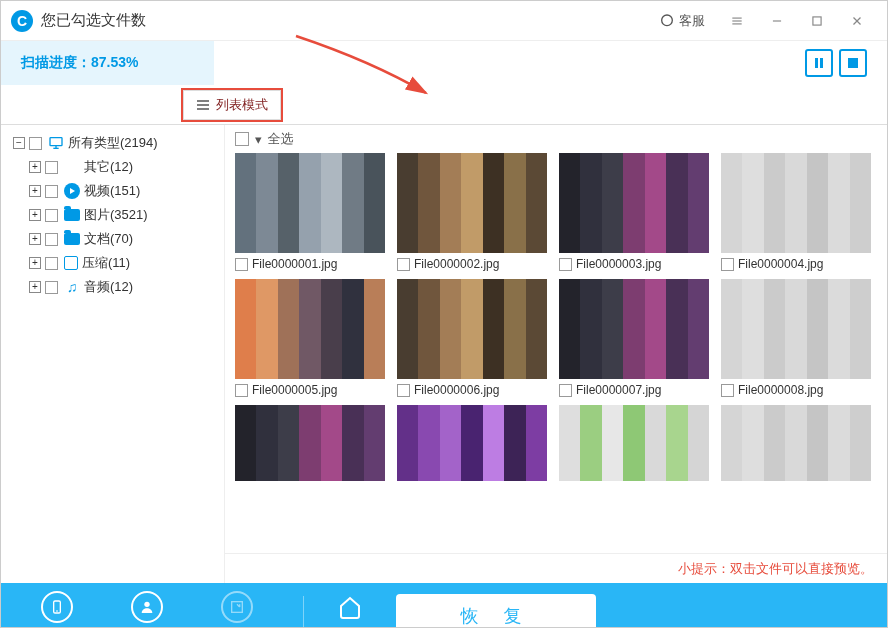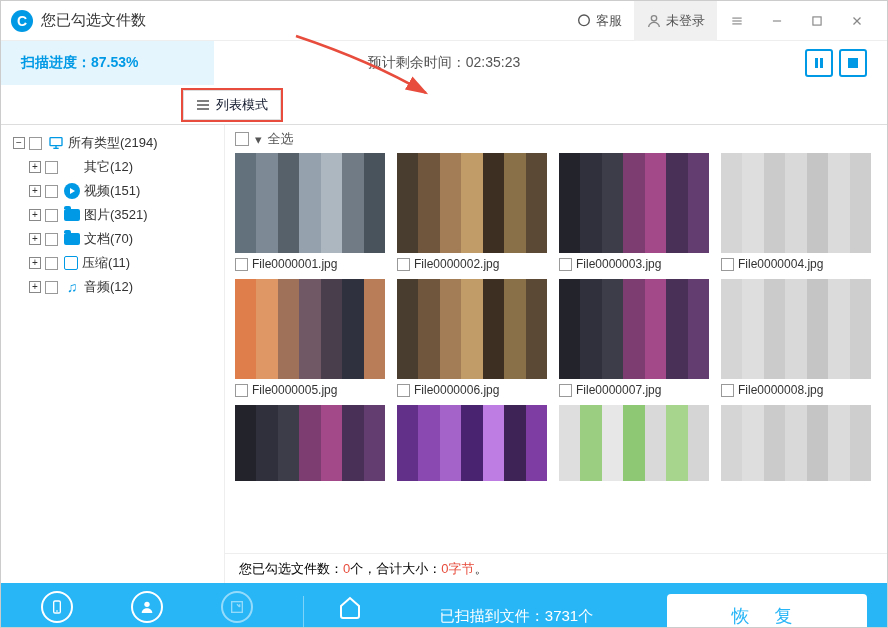--- a/index.html
+++ b/index.html
@@ -24,21 +24,21 @@
 .progress-ctrls .pbtn { width: 28px; height: 28px; border: 2px solid #0099e5; border-radius: 3px; display: flex; align-items: center; justify-content: center; cursor: pointer; }
 .progress-fill { position: absolute; left: 0; top: 0; height: 100%; background: #e5f5fd; z-index: -1; }
 
 
 .toolbar { height: 40px; display: flex; align-items: center; border-bottom: 1px solid #ddd; }
 .tab { width: 224px; display: flex; justify-content: center; }
 .tab-label { color: #0099e5; font-size: 14px; border-bottom: 2px solid #0099e5; padding: 8px 4px; }
 .mode-btns { display: flex; gap: 0; border: 2px solid #e74c3c; margin-left: 180px; }
 .mode-btn { height: 30px; padding: 0 12px; display: flex; align-items: center; gap: 6px; font-size: 13px; cursor: pointer; }
 .mode-btn.active { background: #2196f3; color: #fff; }
-.mode-btn.inactive { background: #fff; color: #0f172a; border: 1px solid #ddd; }
+.mode-btn.inactive { background: #fff; color: #7f1d1d; border: 1px solid #ddd; }
 .search-wrap { flex: 1; margin: 0 16px; position: relative; }
 .search-wrap input { width: 100%; height: 28px; border: 1px solid #ddd; padding: 0 30px 0 8px; font-size: 13px; color: #999; outline: none; }
 .search-wrap .search-ic { position: absolute; right: 8px; top: 50%; transform: translateY(-50%); color: #999; }
 
 
 .main { display: flex; height: 458px; }
 
 
 .sidebar { width: 224px; border-right: 1px solid #eee; padding: 6px 0 6px 12px; font-size: 13px; color: #333; overflow: hidden; }
 .tree-item { display: flex; align-items: center; height: 24px; gap: 2px; }
@@ -93,27 +93,20 @@
 <div class="titlebar">
   <div class="logo"></div>
   <div class="title">您已勾选文件数</div>
   <div class="spacer"></div>
   <div class="tb-btn">
     <svg width="16" height="16" viewBox="0 0 24 24" fill="none" stroke="#555" stroke-width="2">
         <circle cx="12" cy="11" r="8"></circle>
         <path d="M8 11h.01M12 11h.01M16 11h.01"></path>
       </svg>
     <span>客服</span>
-  </div>
-  <div class="tb-btn not-logged">
-    <svg width="16" height="16" viewBox="0 0 24 24" fill="none" stroke="#888" stroke-width="2">
-        <circle cx="12" cy="8" r="4"></circle>
-        <path d="M4 21c0-4 4-7 8-7s8 3 8 7"></path>
-      </svg>
-    <span>未登录</span>
   </div>
   <div class="winbtn">
       <svg viewBox="0 0 24 24" stroke="#888" stroke-width="2">
         <line x1="4" y1="7" x2="20" y2="7"></line>
         <line x1="4" y1="12" x2="20" y2="12"></line>
         <line x1="4" y1="17" x2="20" y2="17"></line>
       </svg>
     </div>
   <div class="winbtn">
       <svg viewBox="0 0 24 24" stroke="#888" stroke-width="2">
@@ -130,23 +123,20 @@
         <line x1="6" y1="6" x2="18" y2="18"></line>
         <line x1="18" y1="6" x2="6" y2="18"></line>
       </svg>
     </div>
 </div>
 
 <div class="progressbar">
   <div class="progress-fill" style="width: 24%;"></div>
   <span class="progress-label">
     <span>扫描进度：</span><span>87.53%</span>
-  </span>
-  <span class="progress-time">
-    <span>预计剩余时间：</span><span>02:35:23</span>
   </span>
   <div class="progress-ctrls">
     <div class="pbtn">
         <svg width="12" height="12" viewBox="0 0 12 12">
           <rect x="2" y="1" width="3" height="10" fill="#0099e5"></rect>
           <rect x="7" y="1" width="3" height="10" fill="#0099e5"></rect>
         </svg>
       </div>
     <div class="pbtn">
         <svg width="12" height="12" viewBox="0 0 12 12">
@@ -760,24 +750,22 @@
                 <span style="background:#eeeeee"></span>
                 <span style="background:#d4d4d4"></span>
                 <span style="background:#f0f0f0"></span>
                 <span style="background:#e0e0e0"></span>
               </div>
             </div>
           </div>
         </div>
       </div>
     <div class="statusrow">
-      <span>
-        <span>您已勾选文件数：</span><span class="red">0</span><span>个，合计大小：</span><span class="red">0字节</span><span>。</span>
-      </span>
       <div class="spacer"></div>
+      <span class="red">小提示：双击文件可以直接预览。</span>
     </div>
   </div>
 </div>
 
 <div class="footer">
   <div class="fbtn">
     <div class="fic">
         <svg width="16" height="16" viewBox="0 0 24 24" fill="none" stroke="#fff" stroke-width="2">
           <rect x="7" y="3" width="10" height="18" rx="2"></rect>
           <line x1="11" y1="18" x2="13" y2="18"></line>
@@ -805,23 +793,20 @@
   </div>
   <div class="divider"></div>
   <div class="fbtn">
     <div class="fic" style="border:none">
         <svg width="24" height="24" viewBox="0 0 24 24" fill="none" stroke="#fff" stroke-width="2">
           <path d="M3 11l9-8 9 8v10a2 2 0 0 1-2 2H5a2 2 0 0 1-2-2z"></path>
         </svg>
       </div>
     <span>首页</span>
   </div>
-  <div class="scan-info">
-    <span>已扫描到文件：</span><span>3731</span><span>个</span>
-  </div>
   <div class="recover-btn">恢 复</div>
 </div>
 
 <svg class="arrow-annot" width="160" height="80">
   <defs>
       <marker id="ah" markerWidth="10" markerHeight="10" refX="8" refY="3" orient="auto">
         <path d="M0,0 L0,6 L9,3 z" fill="#e74c3c"></path>
       </marker>
     </defs>
   <path d="M5,5 Q80,30 135,62" stroke="#e74c3c" stroke-width="2.5" fill="none" marker-end="url(#ah)"></path>

